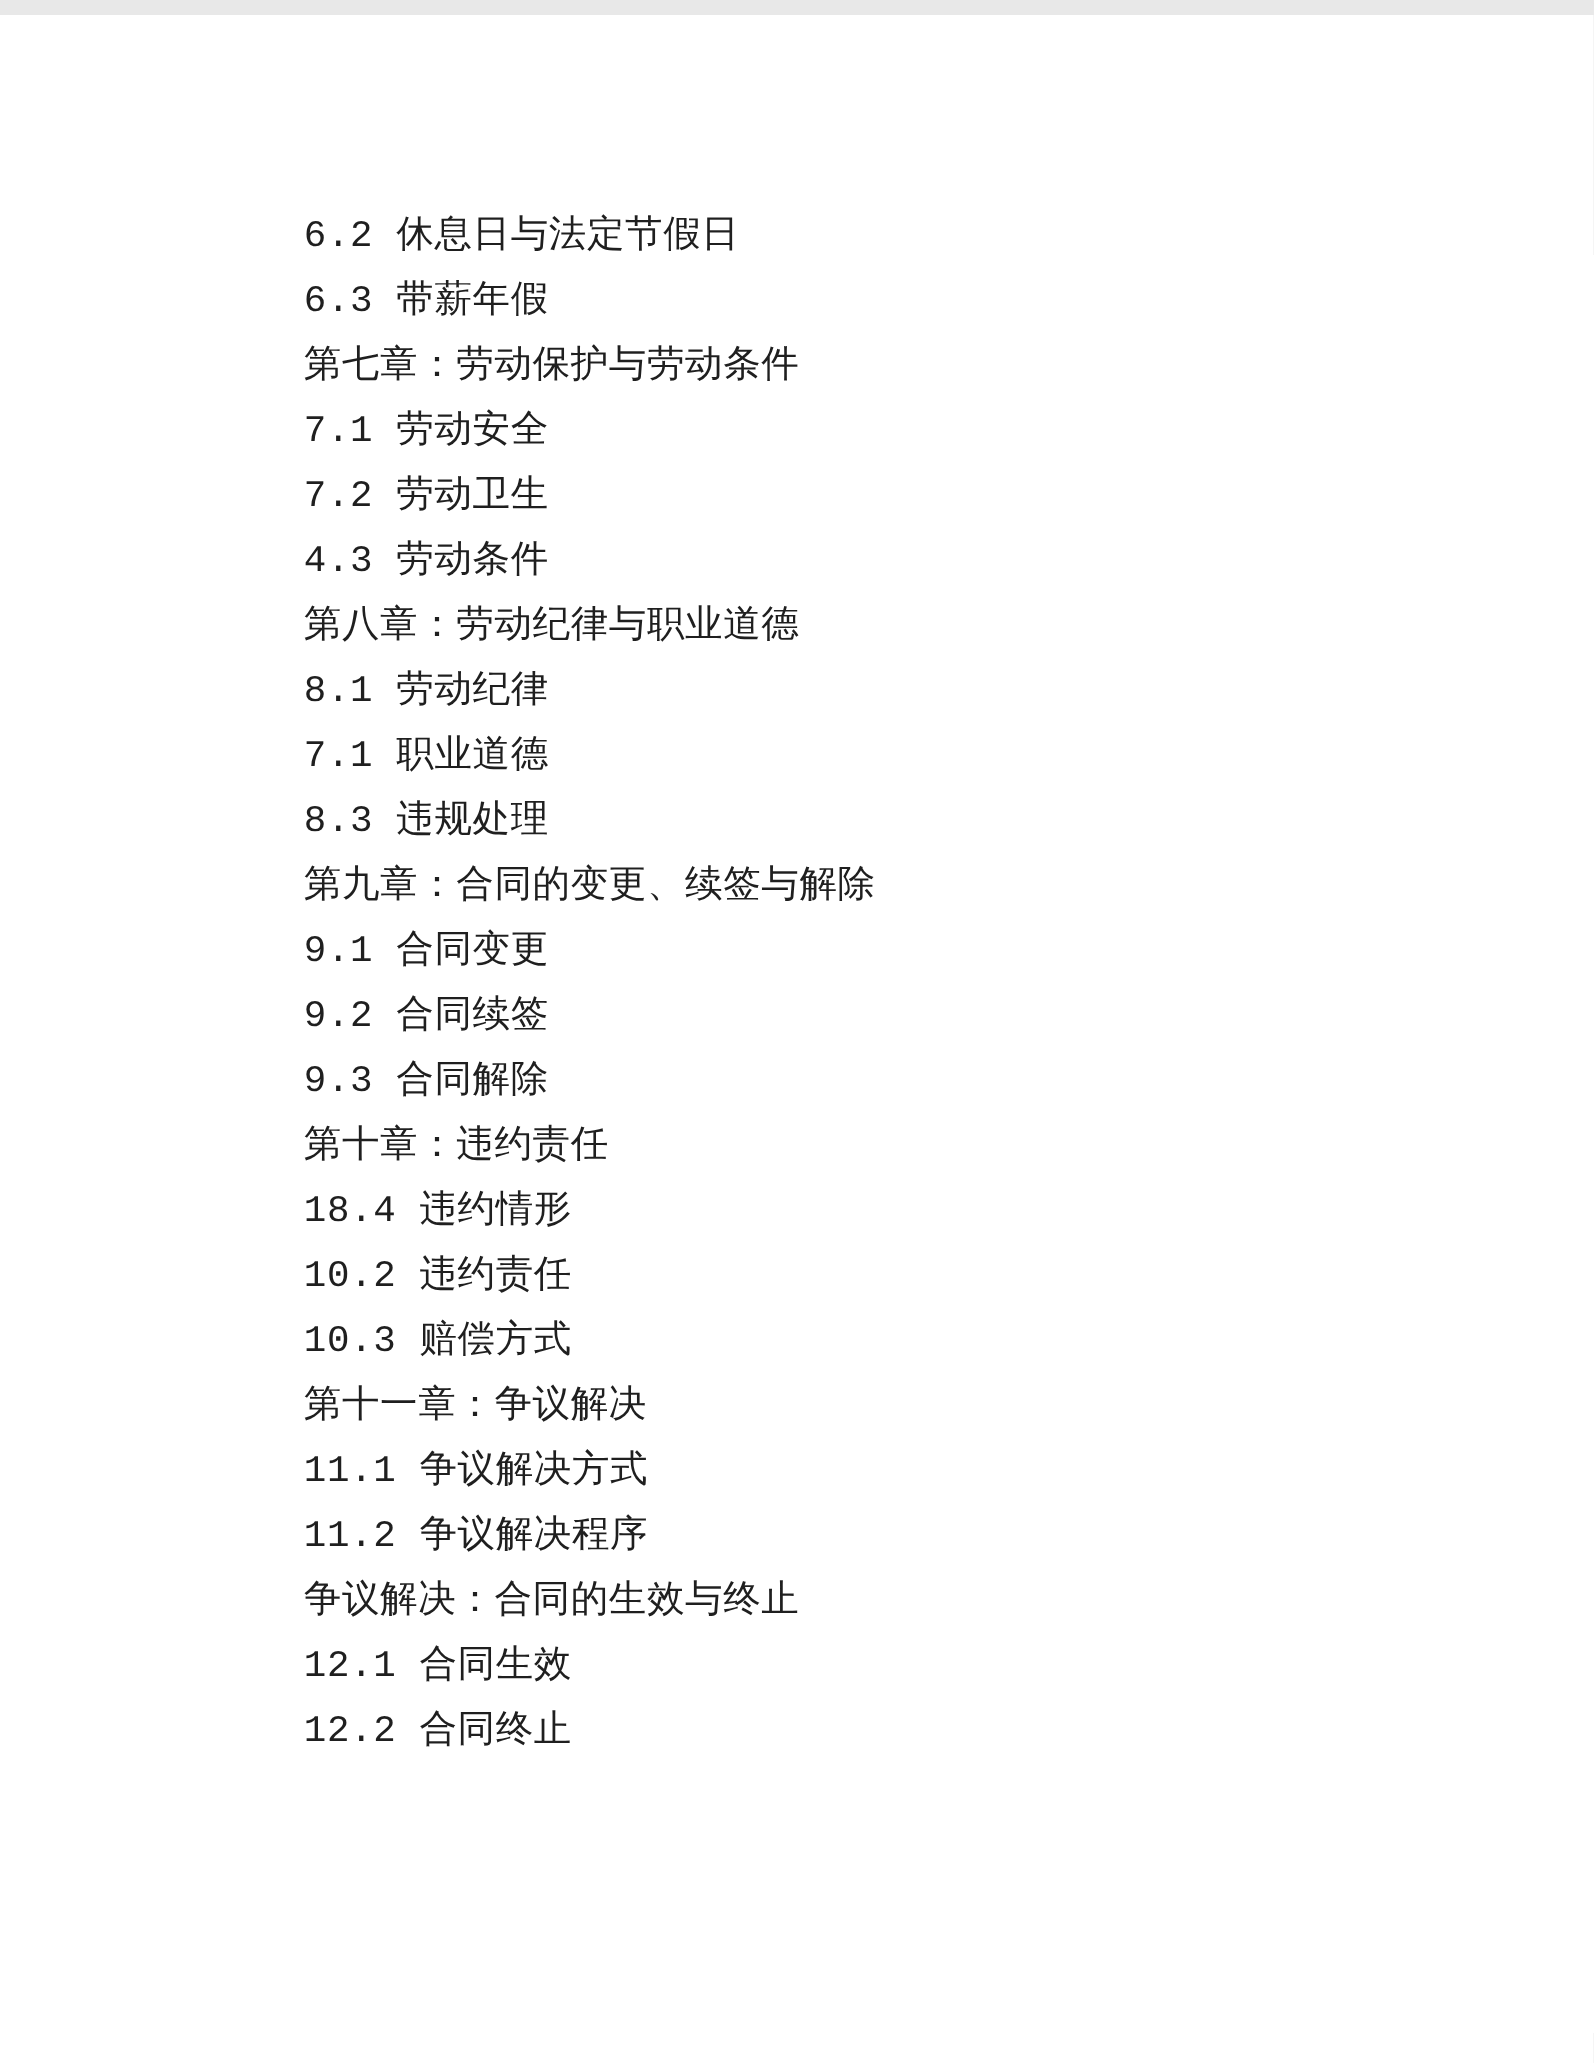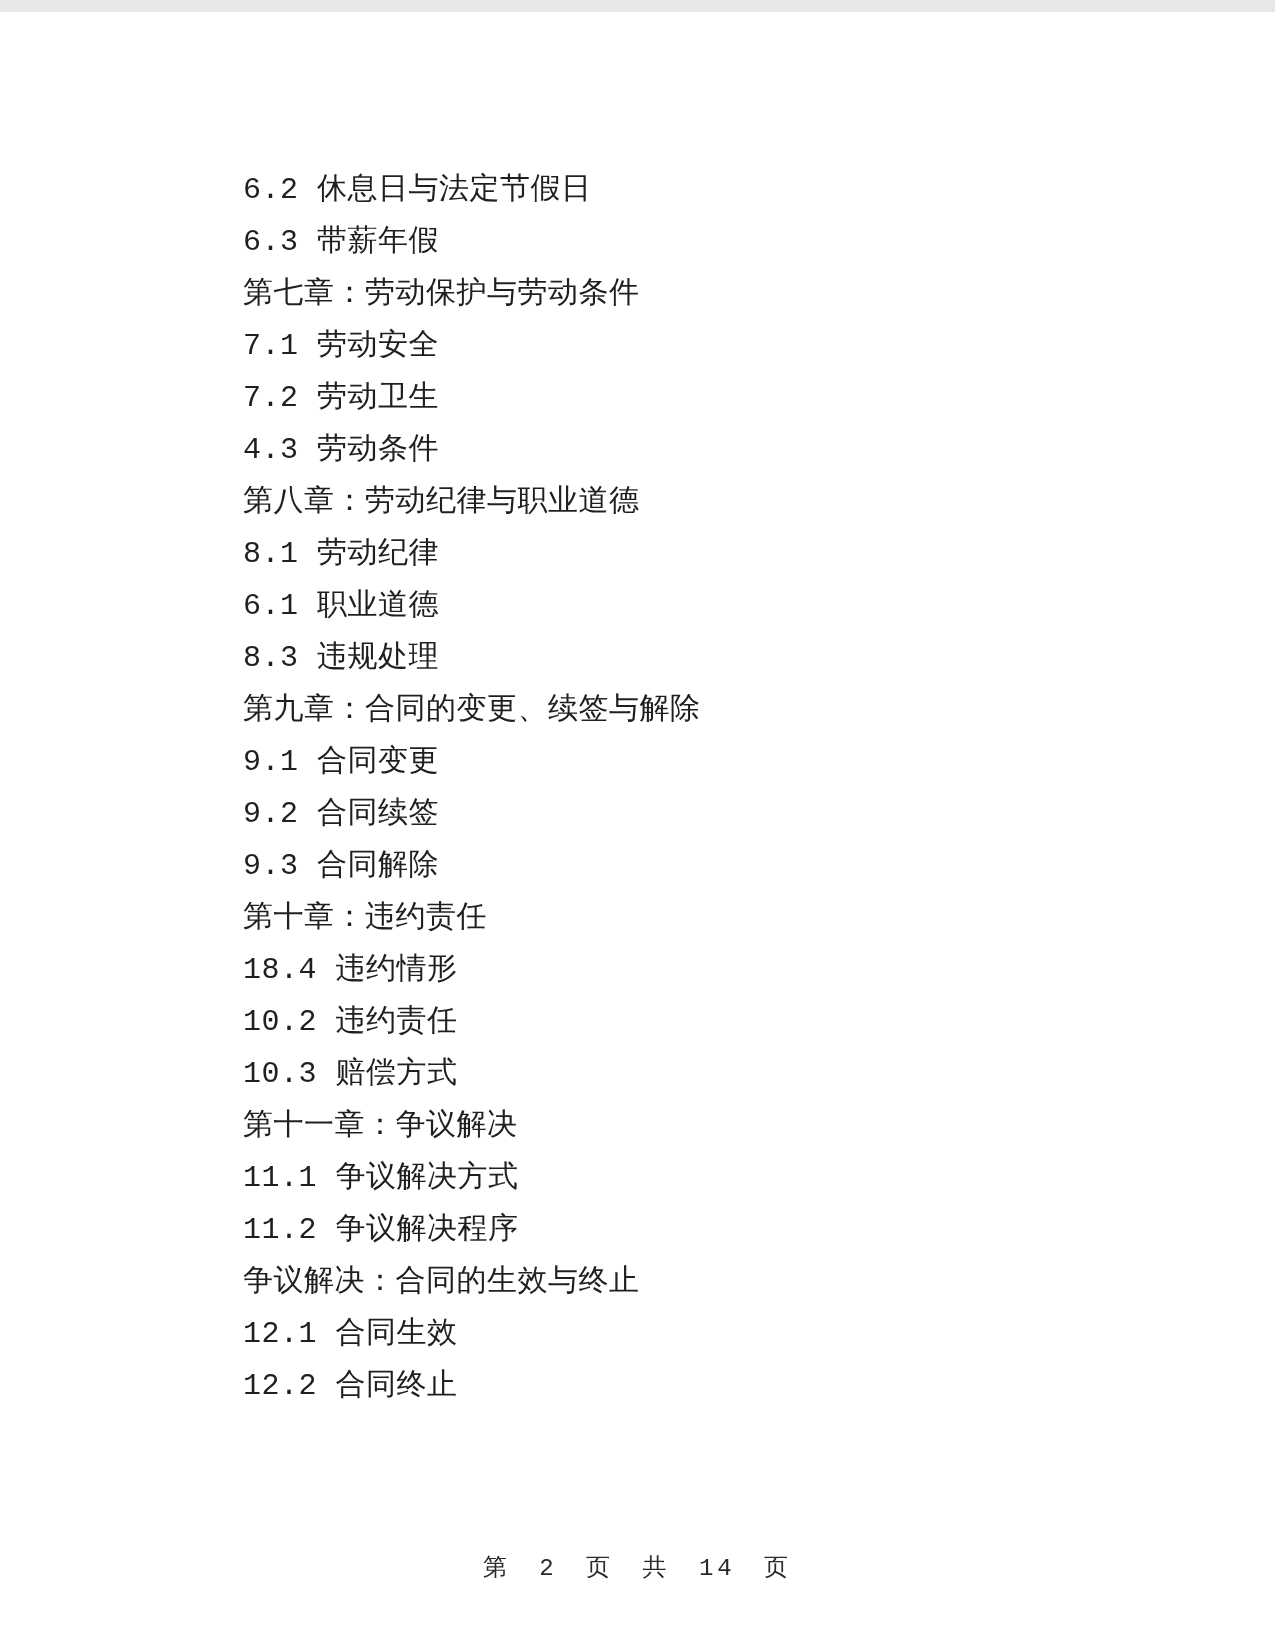--- a/index.html
+++ b/index.html
@@ -50,34 +50,31 @@
 <div class="page">
   <div class="toc">
     <p>6.2 休息日与法定节假日</p>
     <p>6.3 带薪年假</p>
     <p>第七章：劳动保护与劳动条件</p>
     <p>7.1 劳动安全</p>
     <p>7.2 劳动卫生</p>
     <p>4.3 劳动条件</p>
     <p>第八章：劳动纪律与职业道德</p>
     <p>8.1 劳动纪律</p>
-    <p>6.1 职业道德</p>
+    <p>7.1 职业道德</p>
     <p>8.3 违规处理</p>
     <p>第九章：合同的变更、续签与解除</p>
     <p>9.1 合同变更</p>
     <p>9.2 合同续签</p>
     <p>9.3 合同解除</p>
     <p>第十章：违约责任</p>
     <p>18.4 违约情形</p>
     <p>10.2 违约责任</p>
     <p>10.3 赔偿方式</p>
     <p>第十一章：争议解决</p>
     <p>11.1 争议解决方式</p>
     <p>11.2 争议解决程序</p>
     <p>争议解决：合同的生效与终止</p>
     <p>12.1 合同生效</p>
     <p>12.2 合同终止</p>
   </div>
 
-  <div class="footer">
-    <span>第 2 页 共 14 页</span>
-  </div>
 </div>
 
 </body></html>

